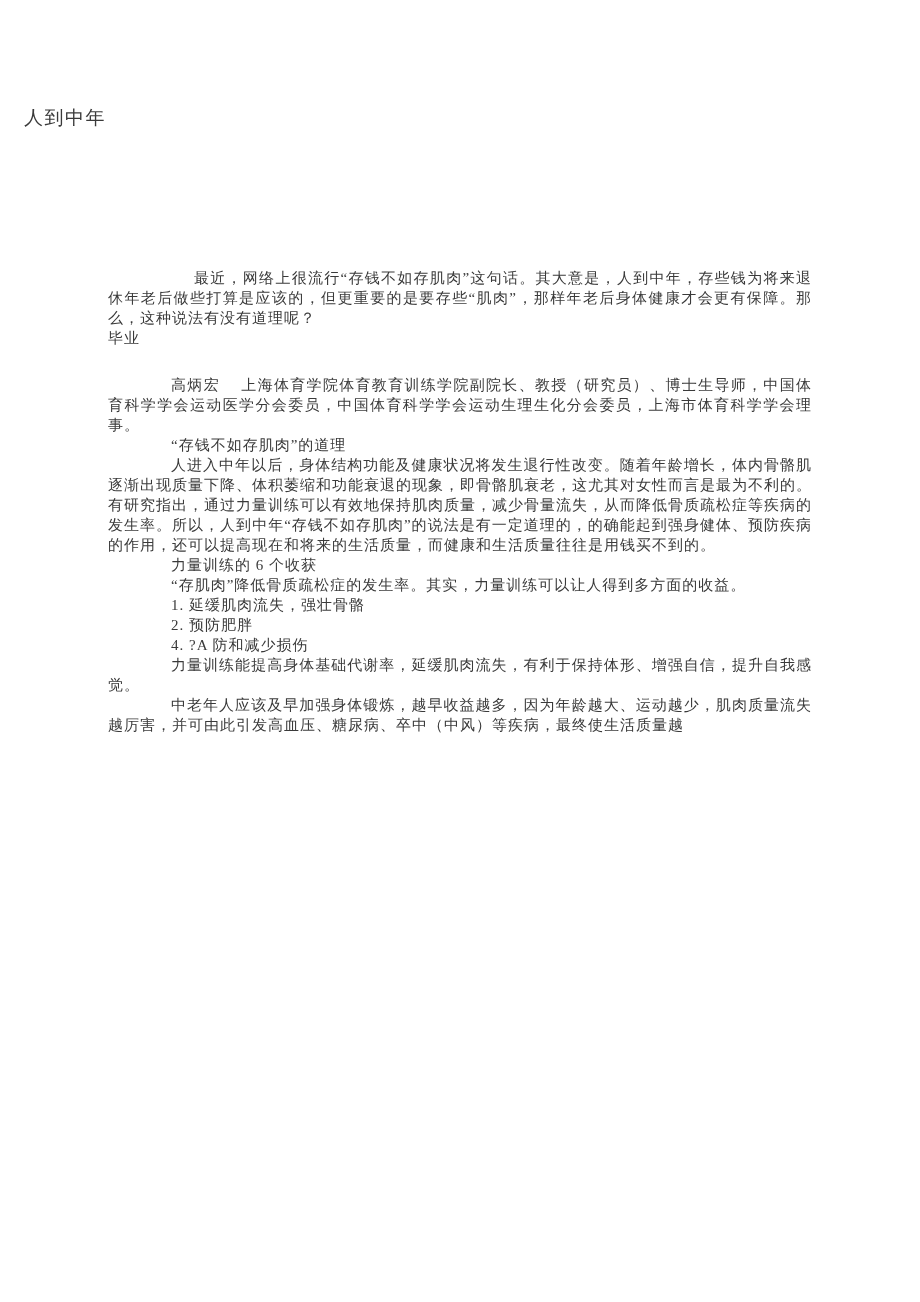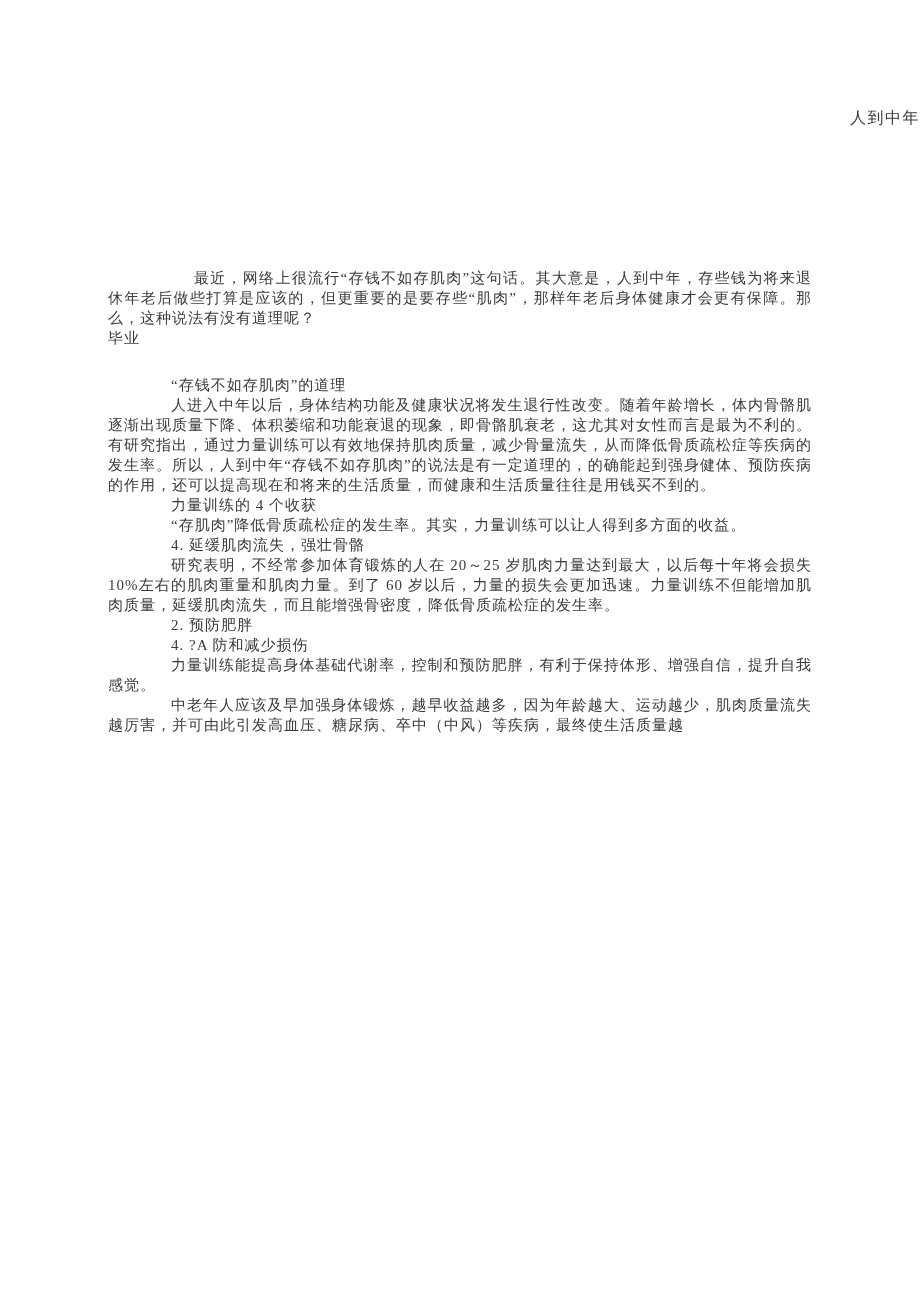--- a/index.html
+++ b/index.html
@@ -11,22 +11,22 @@
     position: relative;
     width: 920px;
     height: 1302px;
     background: #ffffff;
     overflow: hidden;
     font-family: "Liberation Serif", "DejaVu Serif", serif;
     color: #3a3a3a;
   }
   .doc-title {
     padding-top: 104px;
-    text-align: right;
-    font-size: 16px;
+    text-align: left;
+    font-size: 19px;
     line-height: 27.5px;
     letter-spacing: 1.5px;
     padding-left: 24px;
   }
   .title-gap {
     height: 136px;
   }
   .body-text {
     margin: 0 108px;
     width: 704px;
@@ -54,25 +54,25 @@
 
 <div class="page">
 
   <div class="doc-title">人到中年</div>
 
   <div class="title-gap"></div>
 
   <div class="body-text">
     <p class="p-intro">最近，网络上很流行“存钱不如存肌肉”这句话。其大意是，人到中年，存些钱为将来退休年老后做些打算是应该的，但更重要的是要存些“肌肉”，那样年老后身体健康才会更有保障。那么，这种说法有没有道理呢？</p>
     <p class="p-flush">毕业</p>
+    <p>高炳宏　 上海体育学院体育教育训练学院副院长、教授（研究员）、博士生导师，中国体育科学学会运动医学分会委员，中国体育科学学会运动生理生化分会委员，上海市体育科学学会理事。</p>
     <p>“存钱不如存肌肉”的道理</p>
     <p>人进入中年以后，身体结构功能及健康状况将发生退行性改变。随着年龄增长，体内骨骼肌逐渐出现质量下降、体积萎缩和功能衰退的现象，即骨骼肌衰老，这尤其对女性而言是最为不利的。有研究指出，通过力量训练可以有效地保持肌肉质量，减少骨量流失，从而降低骨质疏松症等疾病的发生率。所以，人到中年“存钱不如存肌肉”的说法是有一定道理的，的确能起到强身健体、预防疾病的作用，还可以提高现在和将来的生活质量，而健康和生活质量往往是用钱买不到的。</p>
-    <p>力量训练的 4 个收获</p>
+    <p>力量训练的 6 个收获</p>
     <p>“存肌肉”降低骨质疏松症的发生率。其实，力量训练可以让人得到多方面的收益。</p>
-    <p>4. 延缓肌肉流失，强壮骨骼</p>
-    <p>研究表明，不经常参加体育锻炼的人在 20～25 岁肌肉力量达到最大，以后每十年将会损失 10%左右的肌肉重量和肌肉力量。到了 60 岁以后，力量的损失会更加迅速。力量训练不但能增加肌肉质量，延缓肌肉流失，而且能增强骨密度，降低骨质疏松症的发生率。</p>
+    <p>1. 延缓肌肉流失，强壮骨骼</p>
     <p>2. 预防肥胖</p>
     <p>4. ?A 防和减少损伤</p>
-    <p>力量训练能提高身体基础代谢率，控制和预防肥胖，有利于保持体形、增强自信，提升自我感觉。</p>
+    <p>力量训练能提高身体基础代谢率，延缓肌肉流失，有利于保持体形、增强自信，提升自我感觉。</p>
     <p>中老年人应该及早加强身体锻炼，越早收益越多，因为年龄越大、运动越少，肌肉质量流失越厉害，并可由此引发高血压、糖尿病、卒中（中风）等疾病，最终使生活质量越</p>
   </div>
 
 </div>
 
 </body></html>

